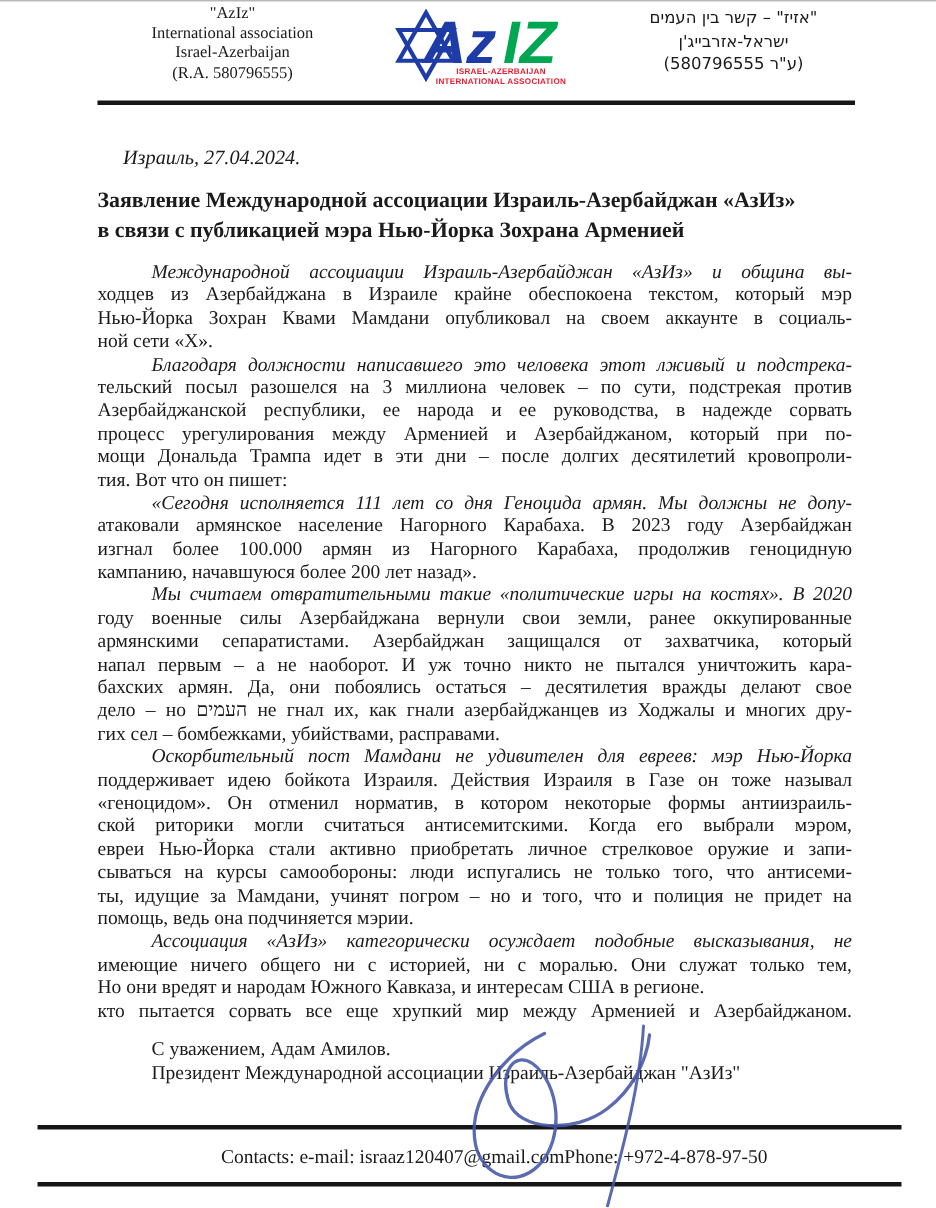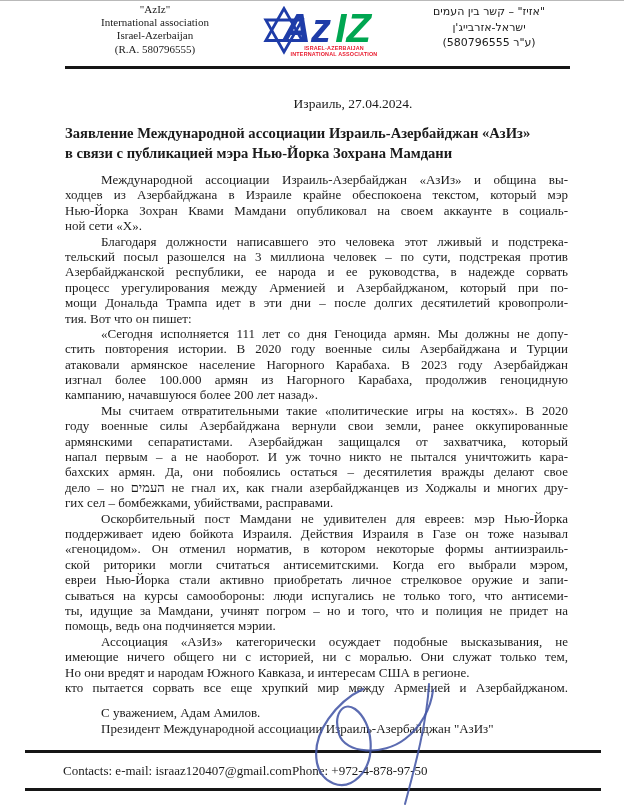--- a/index.html
+++ b/index.html
@@ -23,40 +23,40 @@
     font-size:11px; line-height:13.2px; padding-top:1px;
   }
   .header-right {
     width:178px; text-align:center; direction:rtl;
     font-family:"DejaVu Sans", sans-serif;
     font-size:11px; line-height:15.5px; padding-top:2px;
   }
   .logo-wrap { margin-top:2px; }
   .header-rule { height:3px; background:#161616; margin:4px 54px 0 65px; }
   
-  .dateline { margin:27px 0 0 82px; font-size:13.5px; line-height:16px;text-align:center; }
+  .dateline { margin:27px 0 0 82px; font-style:italic; font-size:13.5px; line-height:16px; }
   .title {
     margin:12px 56px 0 65px; 
     font-weight:bold; font-size:14.6px; line-height:19.5px;
   }
   .body-text { margin:9px 56px 0 65px; font-size:13px; }
   .para .line {
     height:15.4px; overflow:hidden;
     text-align:justify; text-align-last:justify;
     white-space:normal;
   }
   .para .line.last { text-align-last:left; }
-  .para .line:first-child { text-indent:36px; }
+  .para .line:first-child { text-indent:36px;font-style:italic; }
   .signoff { margin:10px 56px 4px 65px; font-size:13px; line-height:15.9px; }
   .signoff div { text-indent:36px; }
   
   .footer {
     position:absolute; left:25px; right:23px; top:749px; height:35px;
     border-top:3px solid #161616; border-bottom:3px solid #161616;
-    display:flex; align-items:center; justify-content:flex-start;
+    display:flex; align-items:center; justify-content:center;
     padding:0 5px 0 38px; font-size:13px; background:transparent;
   }
   
   .signature { position:absolute; left:293px; top:676px; z-index:3; pointer-events:none; }
 </style>
 </head>
 <body>
 
 <div class="page">
 
@@ -92,41 +92,40 @@
       <div>(ע"ר 580796555)</div>
     </div>
   </div>
 
   <div class="header-rule"></div>
 
   <div class="dateline">Израиль, 27.04.2024.</div>
 
   <div class="title">
     <div>Заявление Международной ассоциации Израиль-Азербайджан «АзИз»</div>
-    <div>в связи с публикацией мэра Нью-Йорка Зохрана Мамдани</div>
+    <div>в связи с публикацией мэра Нью-Йорка Зохрана Арменией</div>
   </div>
 
   <div class="body-text">
       <div class="para">
         <div class="line">Международной ассоциации Израиль-Азербайджан «АзИз» и община вы-</div>
         <div class="line">ходцев из Азербайджана в Израиле крайне обеспокоена текстом, который мэр</div>
         <div class="line">Нью-Йорка Зохран Квами Мамдани опубликовал на своем аккаунте в социаль-</div>
         <div class="line last">ной сети «Х».</div>
       </div>
       <div class="para">
         <div class="line">Благодаря должности написавшего это человека этот лживый и подстрека-</div>
         <div class="line">тельский посыл разошелся на 3 миллиона человек – по сути, подстрекая против</div>
         <div class="line">Азербайджанской республики, ее народа и ее руководства, в надежде сорвать</div>
         <div class="line">процесс урегулирования между Арменией и Азербайджаном, который при по-</div>
         <div class="line">мощи Дональда Трампа идет в эти дни – после долгих десятилетий кровопроли-</div>
         <div class="line last">тия. Вот что он пишет:</div>
       </div>
       <div class="para">
         <div class="line">«Сегодня исполняется 111 лет со дня Геноцида армян. Мы должны не допу-</div>
-        <div class="line">стить повторения истории. В 2020 году военные силы Азербайджана и Турции</div>
         <div class="line">атаковали армянское население Нагорного Карабаха. В 2023 году Азербайджан</div>
         <div class="line">изгнал более 100.000 армян из Нагорного Карабаха, продолжив геноцидную</div>
         <div class="line last">кампанию, начавшуюся более 200 лет назад».</div>
       </div>
       <div class="para">
         <div class="line">Мы считаем отвратительными такие «политические игры на костях». В 2020</div>
         <div class="line">году военные силы Азербайджана вернули свои земли, ранее оккупированные</div>
         <div class="line">армянскими сепаратистами. Азербайджан защищался от захватчика, который</div>
         <div class="line">напал первым – а не наоборот. И уж точно никто не пытался уничтожить кара-</div>
         <div class="line">бахских армян. Да, они побоялись остаться – десятилетия вражды делают свое</div>

